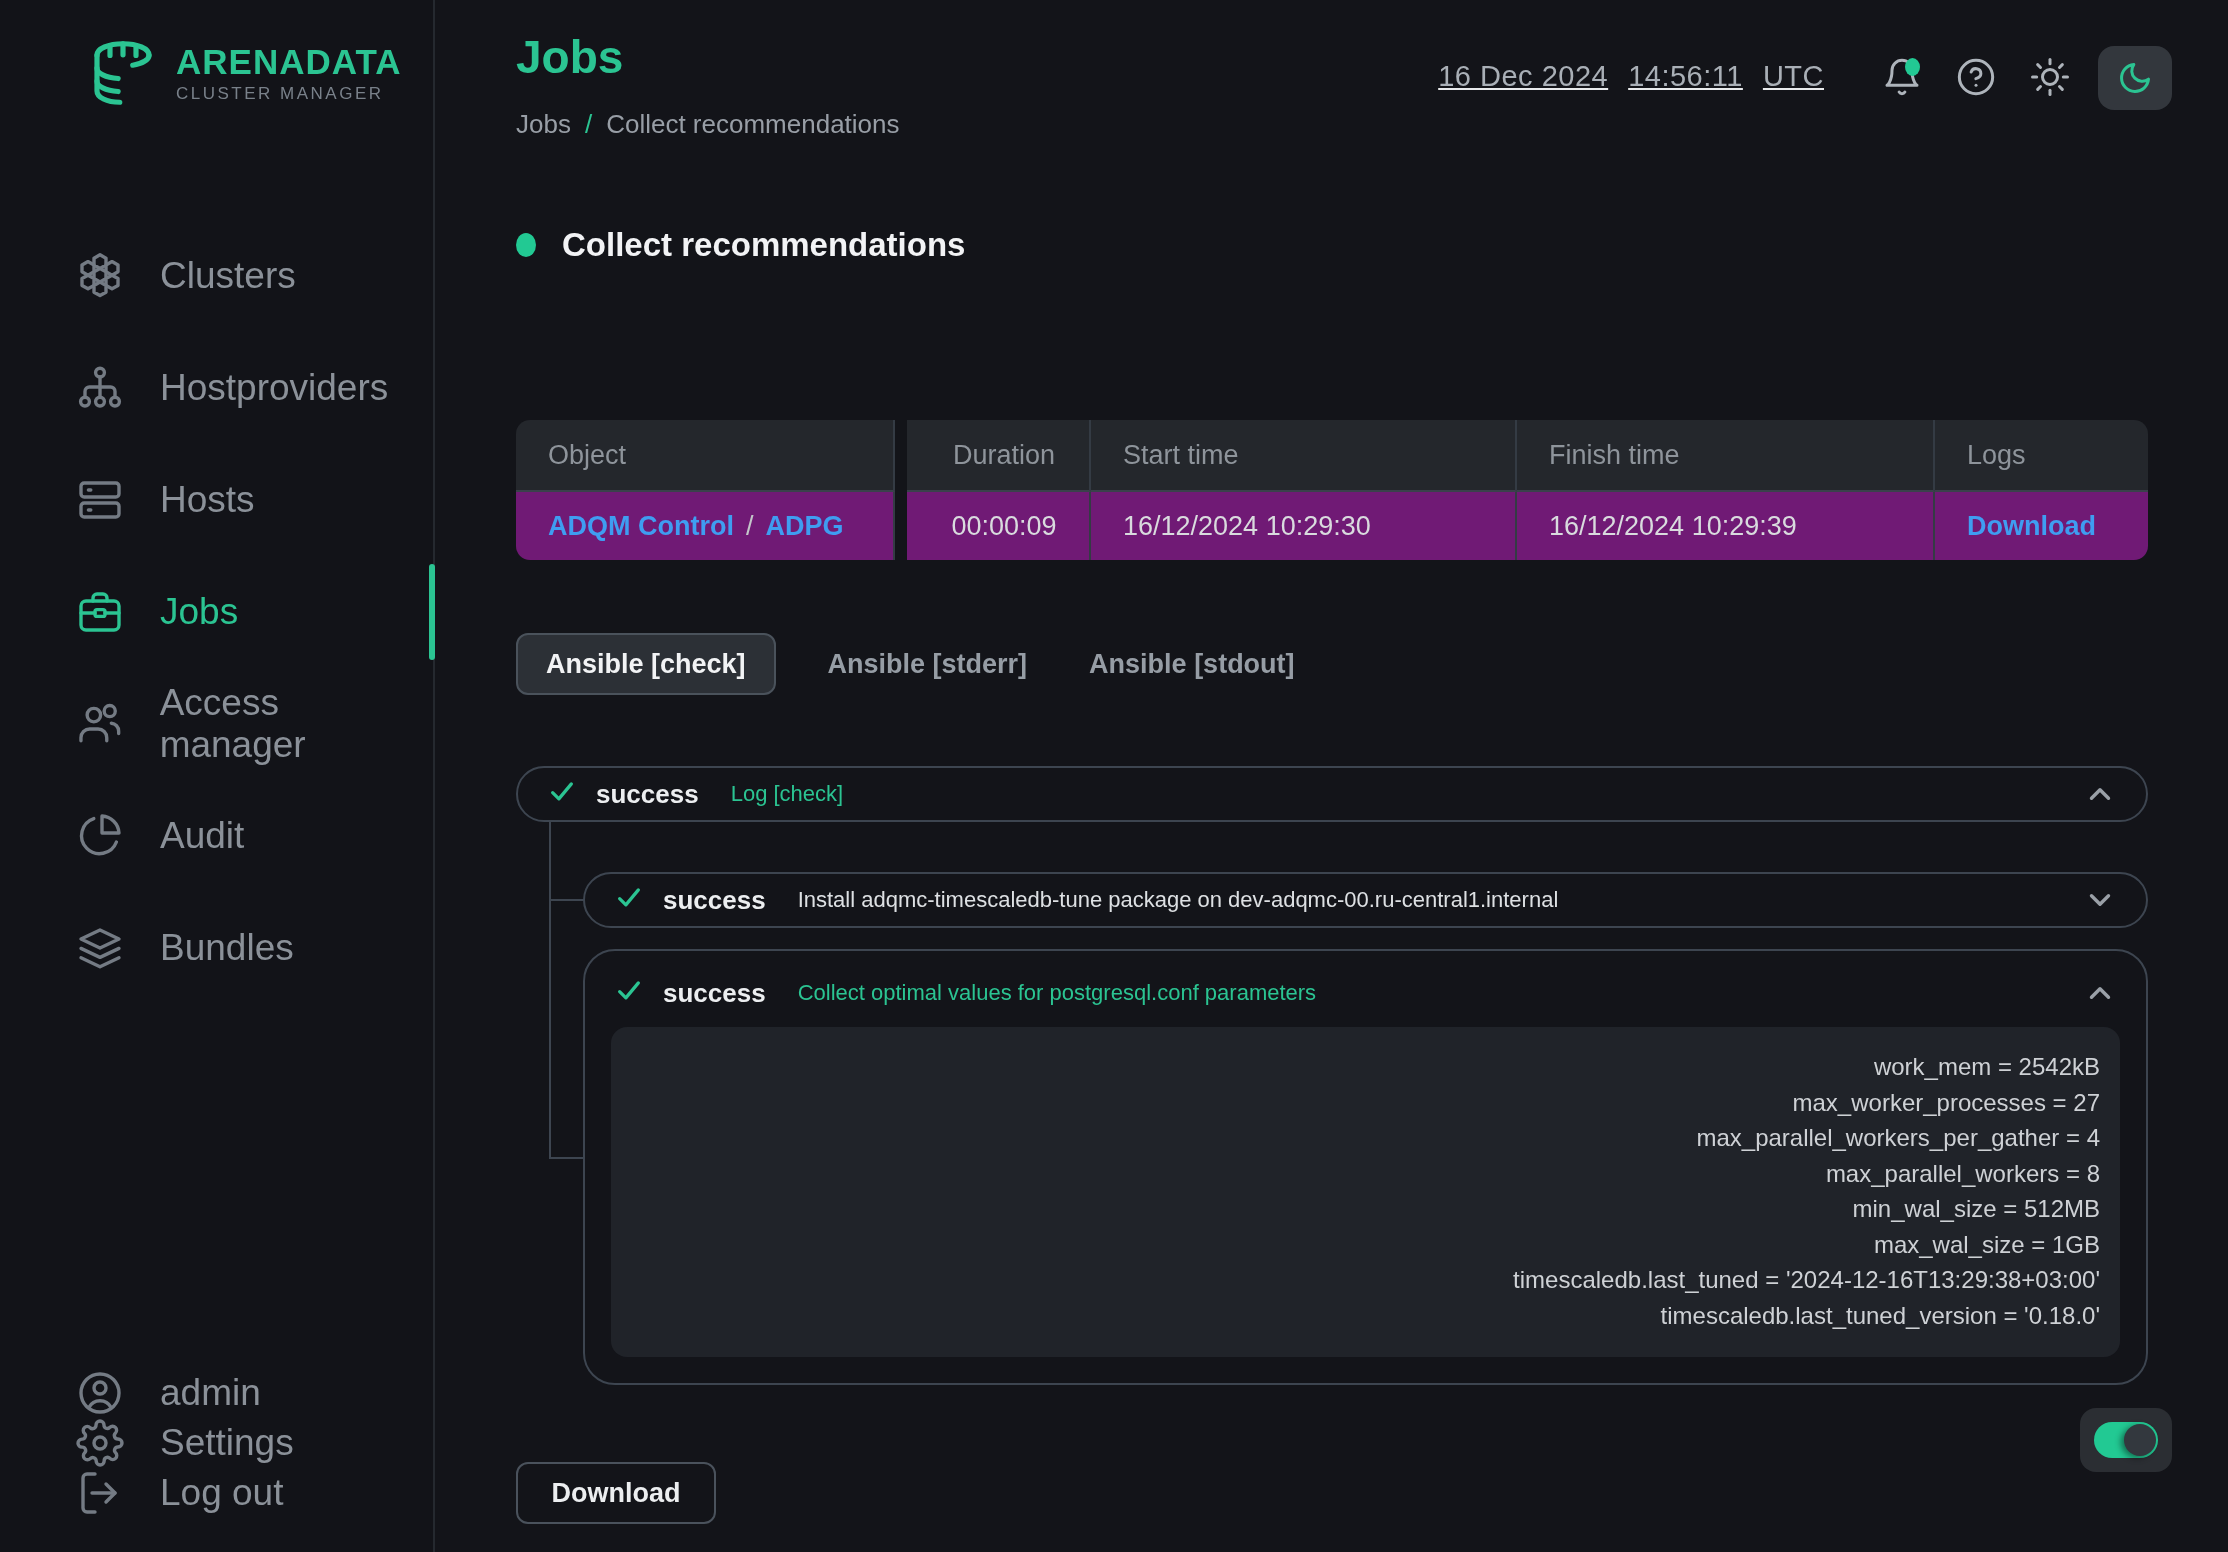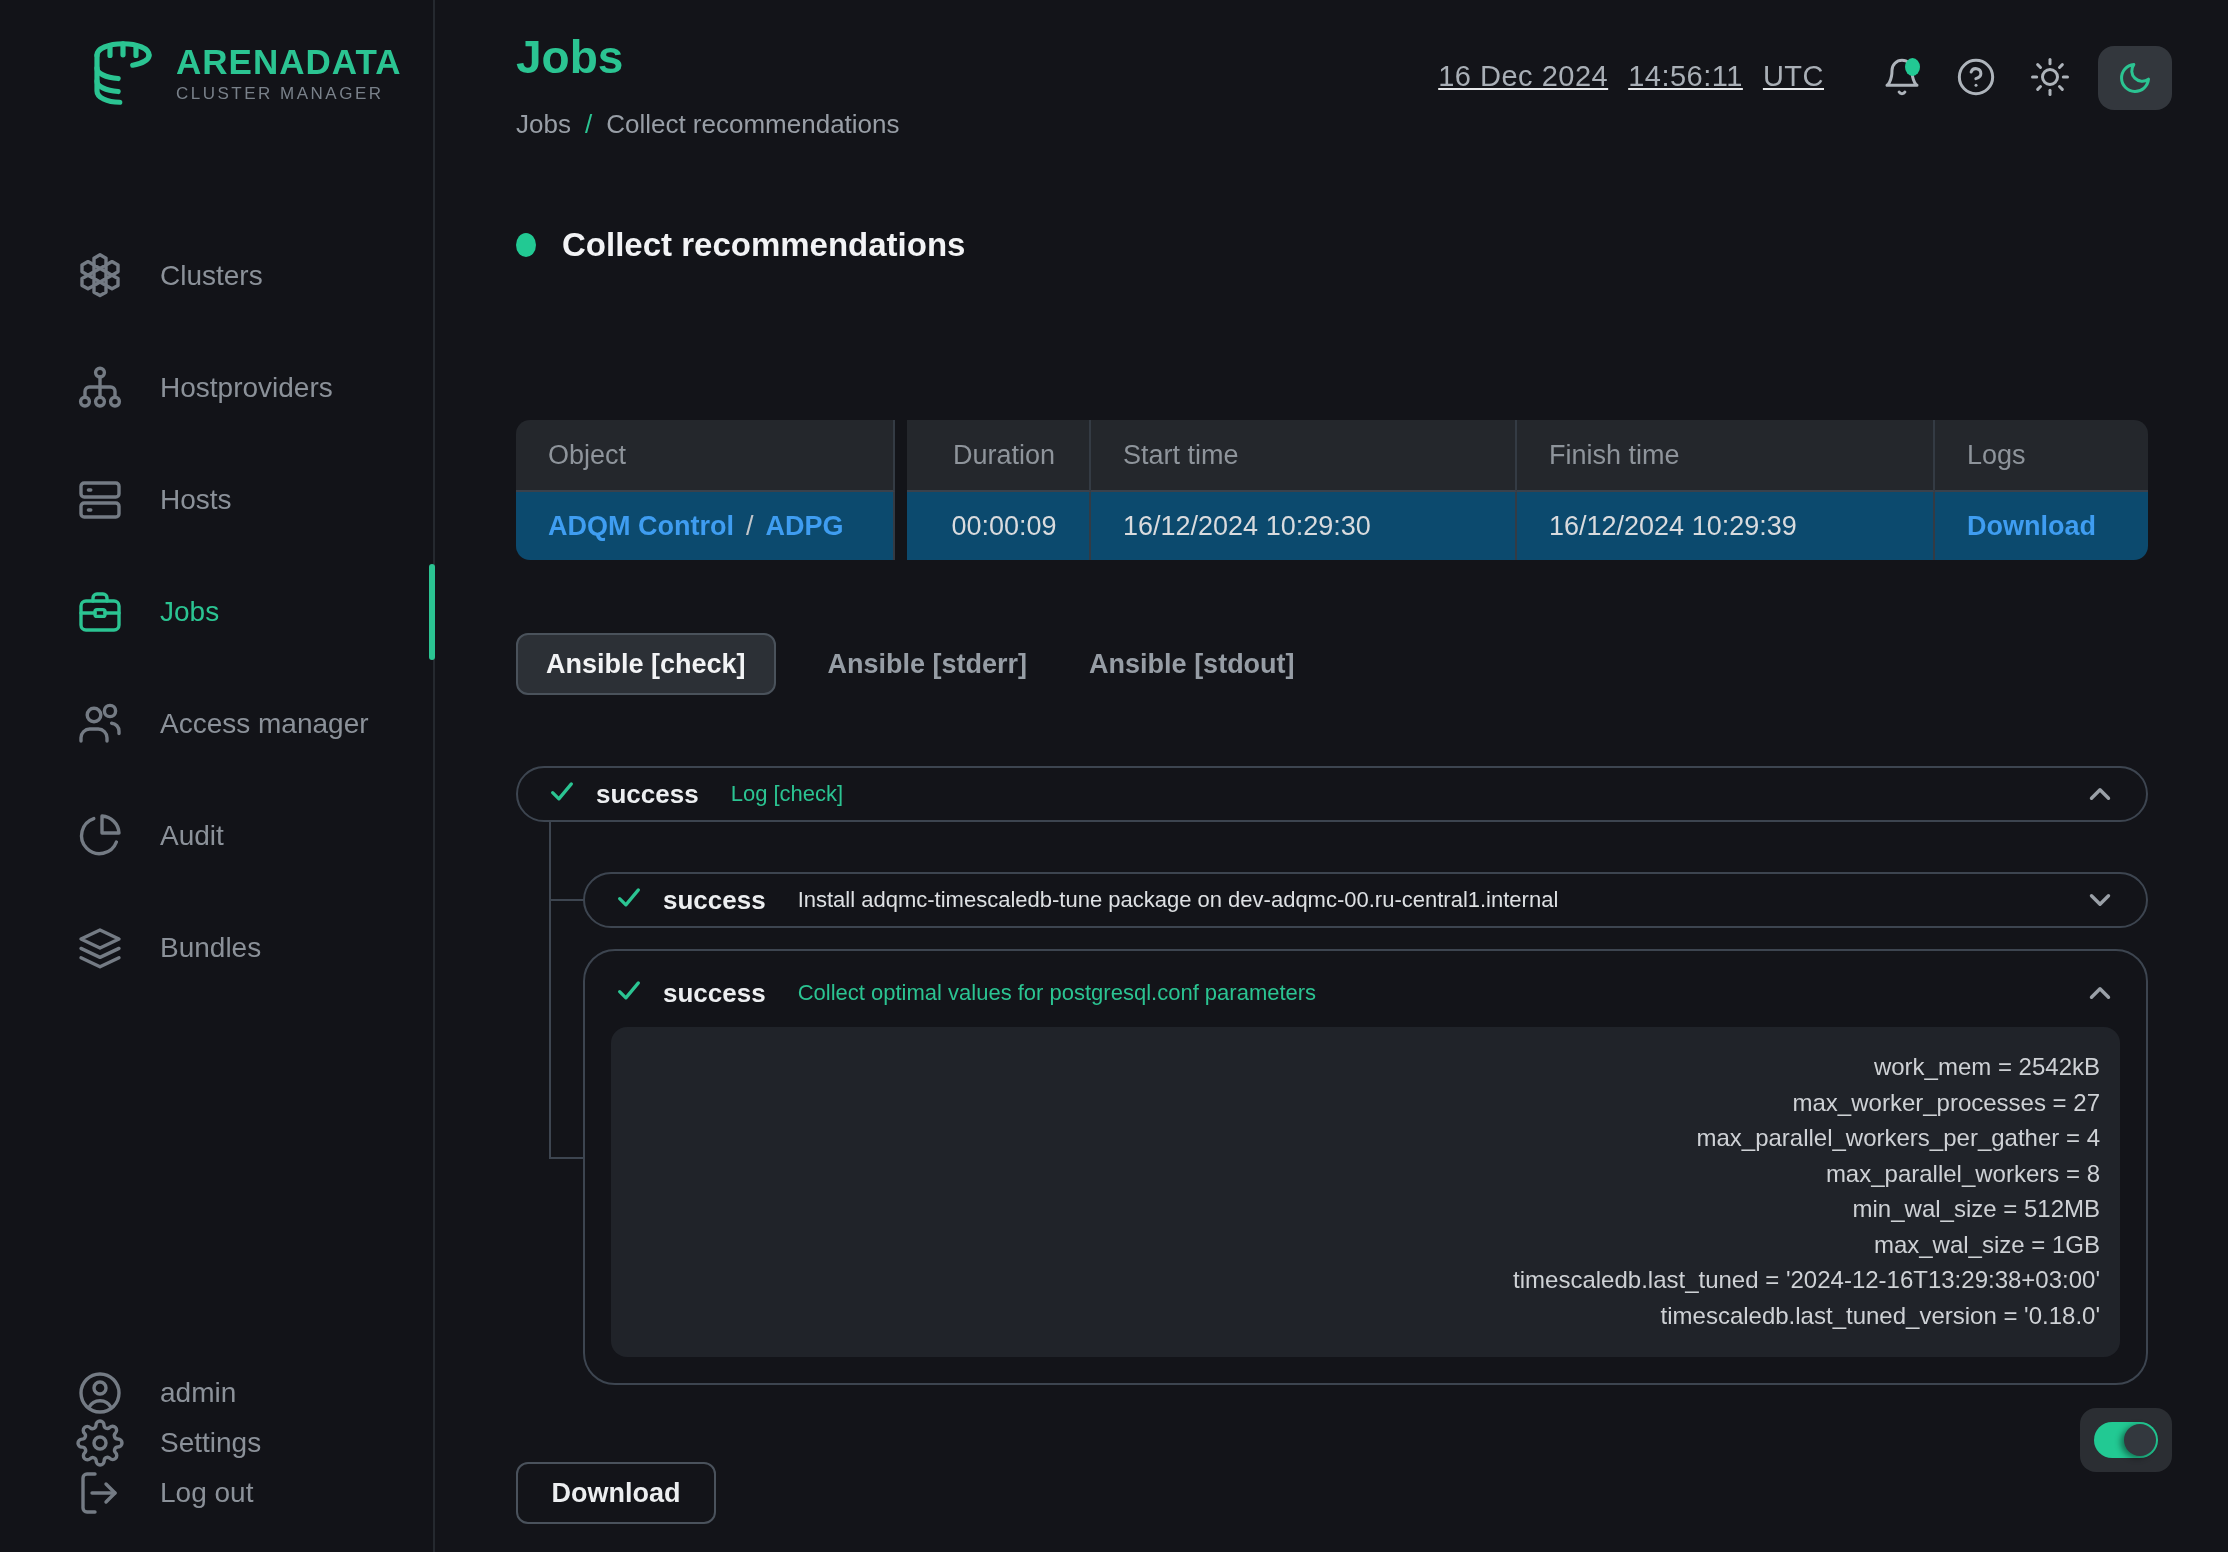--- a/index.html
+++ b/index.html
@@ -19,21 +19,21 @@
   }
   .logo { display:flex; align-items:center; gap:14px; margin:34px 0 0 84px; }
   .logo svg { width:78px; height:78px; }
   .brand-name { font-size:35px; font-weight:bold; color:#2bc492; letter-spacing:1px; }
   .brand-sub { font-size:17px; font-weight:normal; color:#79818a; letter-spacing:2.5px; margin-top:2px; }
   .nav { margin-top:108px; display:flex; flex-direction:column; }
   .nav.bottom { margin-top:auto; margin-bottom:34px; }
   .nav-item {
     height:112px; display:flex; align-items:center; gap:36px;
     padding-left:76px; cursor:pointer; color:#8b9199; position:relative;
-    font-size:28px;
+    font-size:37px;
   }
   .nav-item svg { width:48px; height:48px; stroke:#747b84; fill:none; stroke-width:1.7; stroke-linecap:round; stroke-linejoin:round; }
   .nav-item.active { color:#2bc492; }
   .nav-item.active svg { stroke:#2bc492; }
   .active-bar { position:absolute; right:-2px; top:8px; width:6px; height:96px; background:#2bc492; border-radius:3px; }
 
   
   .main { flex:1; display:flex; flex-direction:column; }
   .topbar { display:flex; justify-content:space-between; padding:30px 56px 0 81px; }
   .page-title { font-size:46px; font-weight:bold; color:#2bc492; }
@@ -60,21 +60,21 @@
     margin-top:122px; width:1632px;
     display:grid; grid-template-columns:379px 196px 426px 418px 213px;
     border-radius:14px; overflow:hidden; font-size:27px;
   }
   .th {
     background:#24272c; color:#8e949b; height:72px;
     display:flex; align-items:center; padding-left:32px;
     border-bottom:2px solid #3a414b; border-right:2px solid #343b44;
   }
   .td {
-    background:#0c4a6e; color:#d9dbde; height:68px;
+    background:#701a75; color:#d9dbde; height:68px;
     display:flex; align-items:center; padding-left:32px;
     border-right:2px solid #343b44;
   }
   .th:nth-child(5), .td:nth-child(10) { border-right:none; }
   .th.center, .td.center { justify-content:center; padding-left:12px;margin-left:12px; }
   a.link { color:#3f9df1; text-decoration:none; font-weight:bold; cursor:pointer; }
   .obj-sep { color:#c3c6ca; margin:0 12px; font-weight:normal; }
 
   
   .tabs { display:flex; gap:42px; margin-top:73px; align-items:flex-start; }

